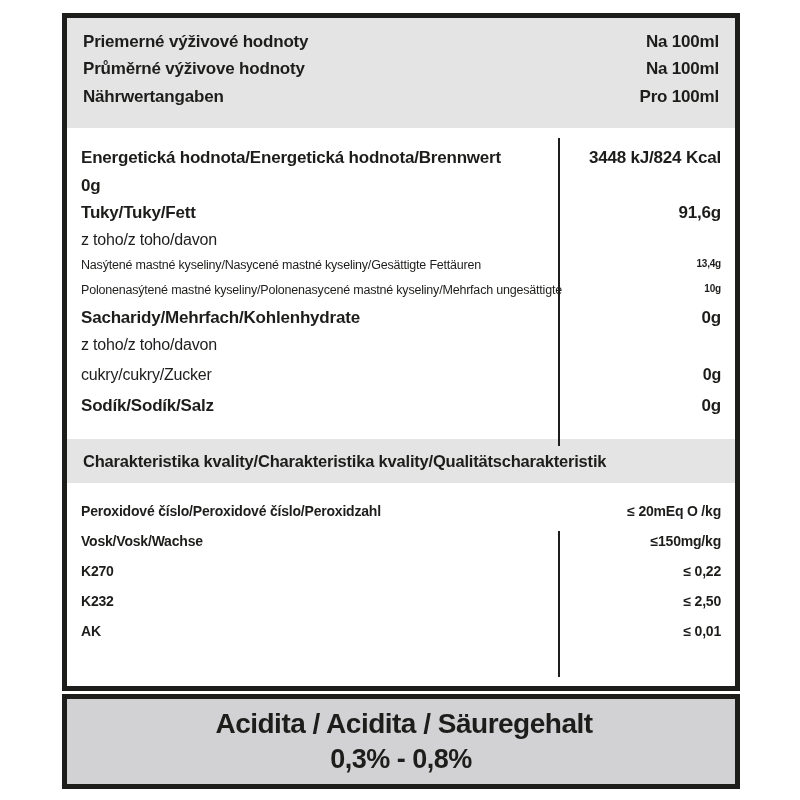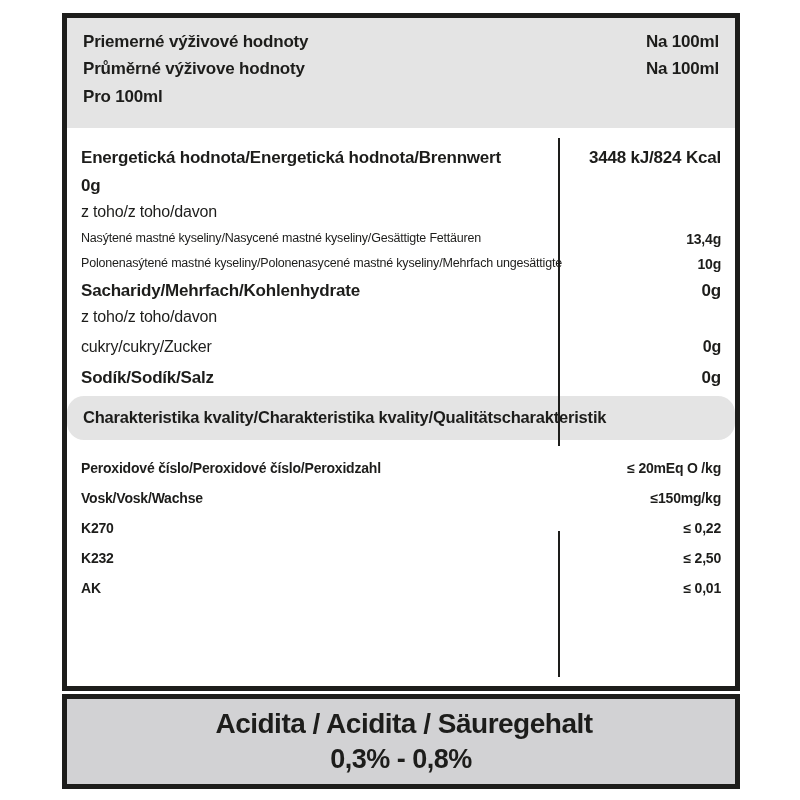--- a/index.html
+++ b/index.html
@@ -31,38 +31,37 @@
   .band-header .row { height:28px; }
 
   .row {
     display:flex;
     justify-content:space-between;
     align-items:flex-start;
   }
   .row .lbl { text-align:left; }
   .row .val { text-align:right; font-weight:bold; white-space:nowrap; }
 
-  .sec-nutrition { padding:20px 14px 0 14px; }
+  .sec-nutrition { padding:20px 14px 16px 14px; }
 
   .row.b { height:27.5px; font-size:17px; font-weight:bold; }
   .row.r { height:27.5px; font-size:16px; font-weight:normal; }
   .row.r .val { font-size:16px; }
   .row.tall { height:30px; }
   .row.s { height:25px; font-size:12.5px; font-weight:normal; }
-  .row.s .val { font-size:14px; }
+  .row.s .val { font-size:10px; }
 
   .band-quality {
     height:44px;
     background:#e4e4e4;
     display:flex;
     align-items:center;
     padding:0 16px;
     font-size:16.5px;
     font-weight:bold;
-    border-radius:17px;
   }
 
   .sec-quality { padding:20px 14px 0 14px; }
   .row.q { height:30px; font-size:14px; font-weight:bold; }
 
   .divider {
     position:absolute;
     left:491px;
     width:2px;
     background:#1d1d1b;
@@ -95,31 +94,36 @@
   <div class="band-header">
     <div class="row b">
       <span class="lbl">Priemerné výživové hodnoty</span>
       <span class="val">Na 100ml</span>
     </div>
     <div class="row b">
       <span class="lbl">Průměrné výživove hodnoty</span>
       <span class="val">Na 100ml</span>
     </div>
     <div class="row b">
+      <span class="lbl">Nährwertangaben</span>
       <span class="val">Pro 100ml</span>
     </div>
   </div>
 
   <div class="sec-nutrition">
     <div class="row b">
       <span class="lbl">Energetická hodnota/Energetická hodnota/Brennwert</span>
       <span class="val">3448 kJ/824 Kcal</span>
     </div>
     <div class="row b">
       <span class="val">0g</span>
+    </div>
+    <div class="row b">
+      <span class="lbl">Tuky/Tuky/Fett</span>
+      <span class="val">91,6g</span>
     </div>
     <div class="row r">
       <span class="lbl">z toho/z toho/davon</span>
       <span class="val"></span>
     </div>
     <div class="row s">
       <span class="lbl">Nasýtené mastné kyseliny/Nasycené mastné kyseliny/Gesättigte Fettäuren</span>
       <span class="val">13,4g</span>
     </div>
     <div class="row s">

